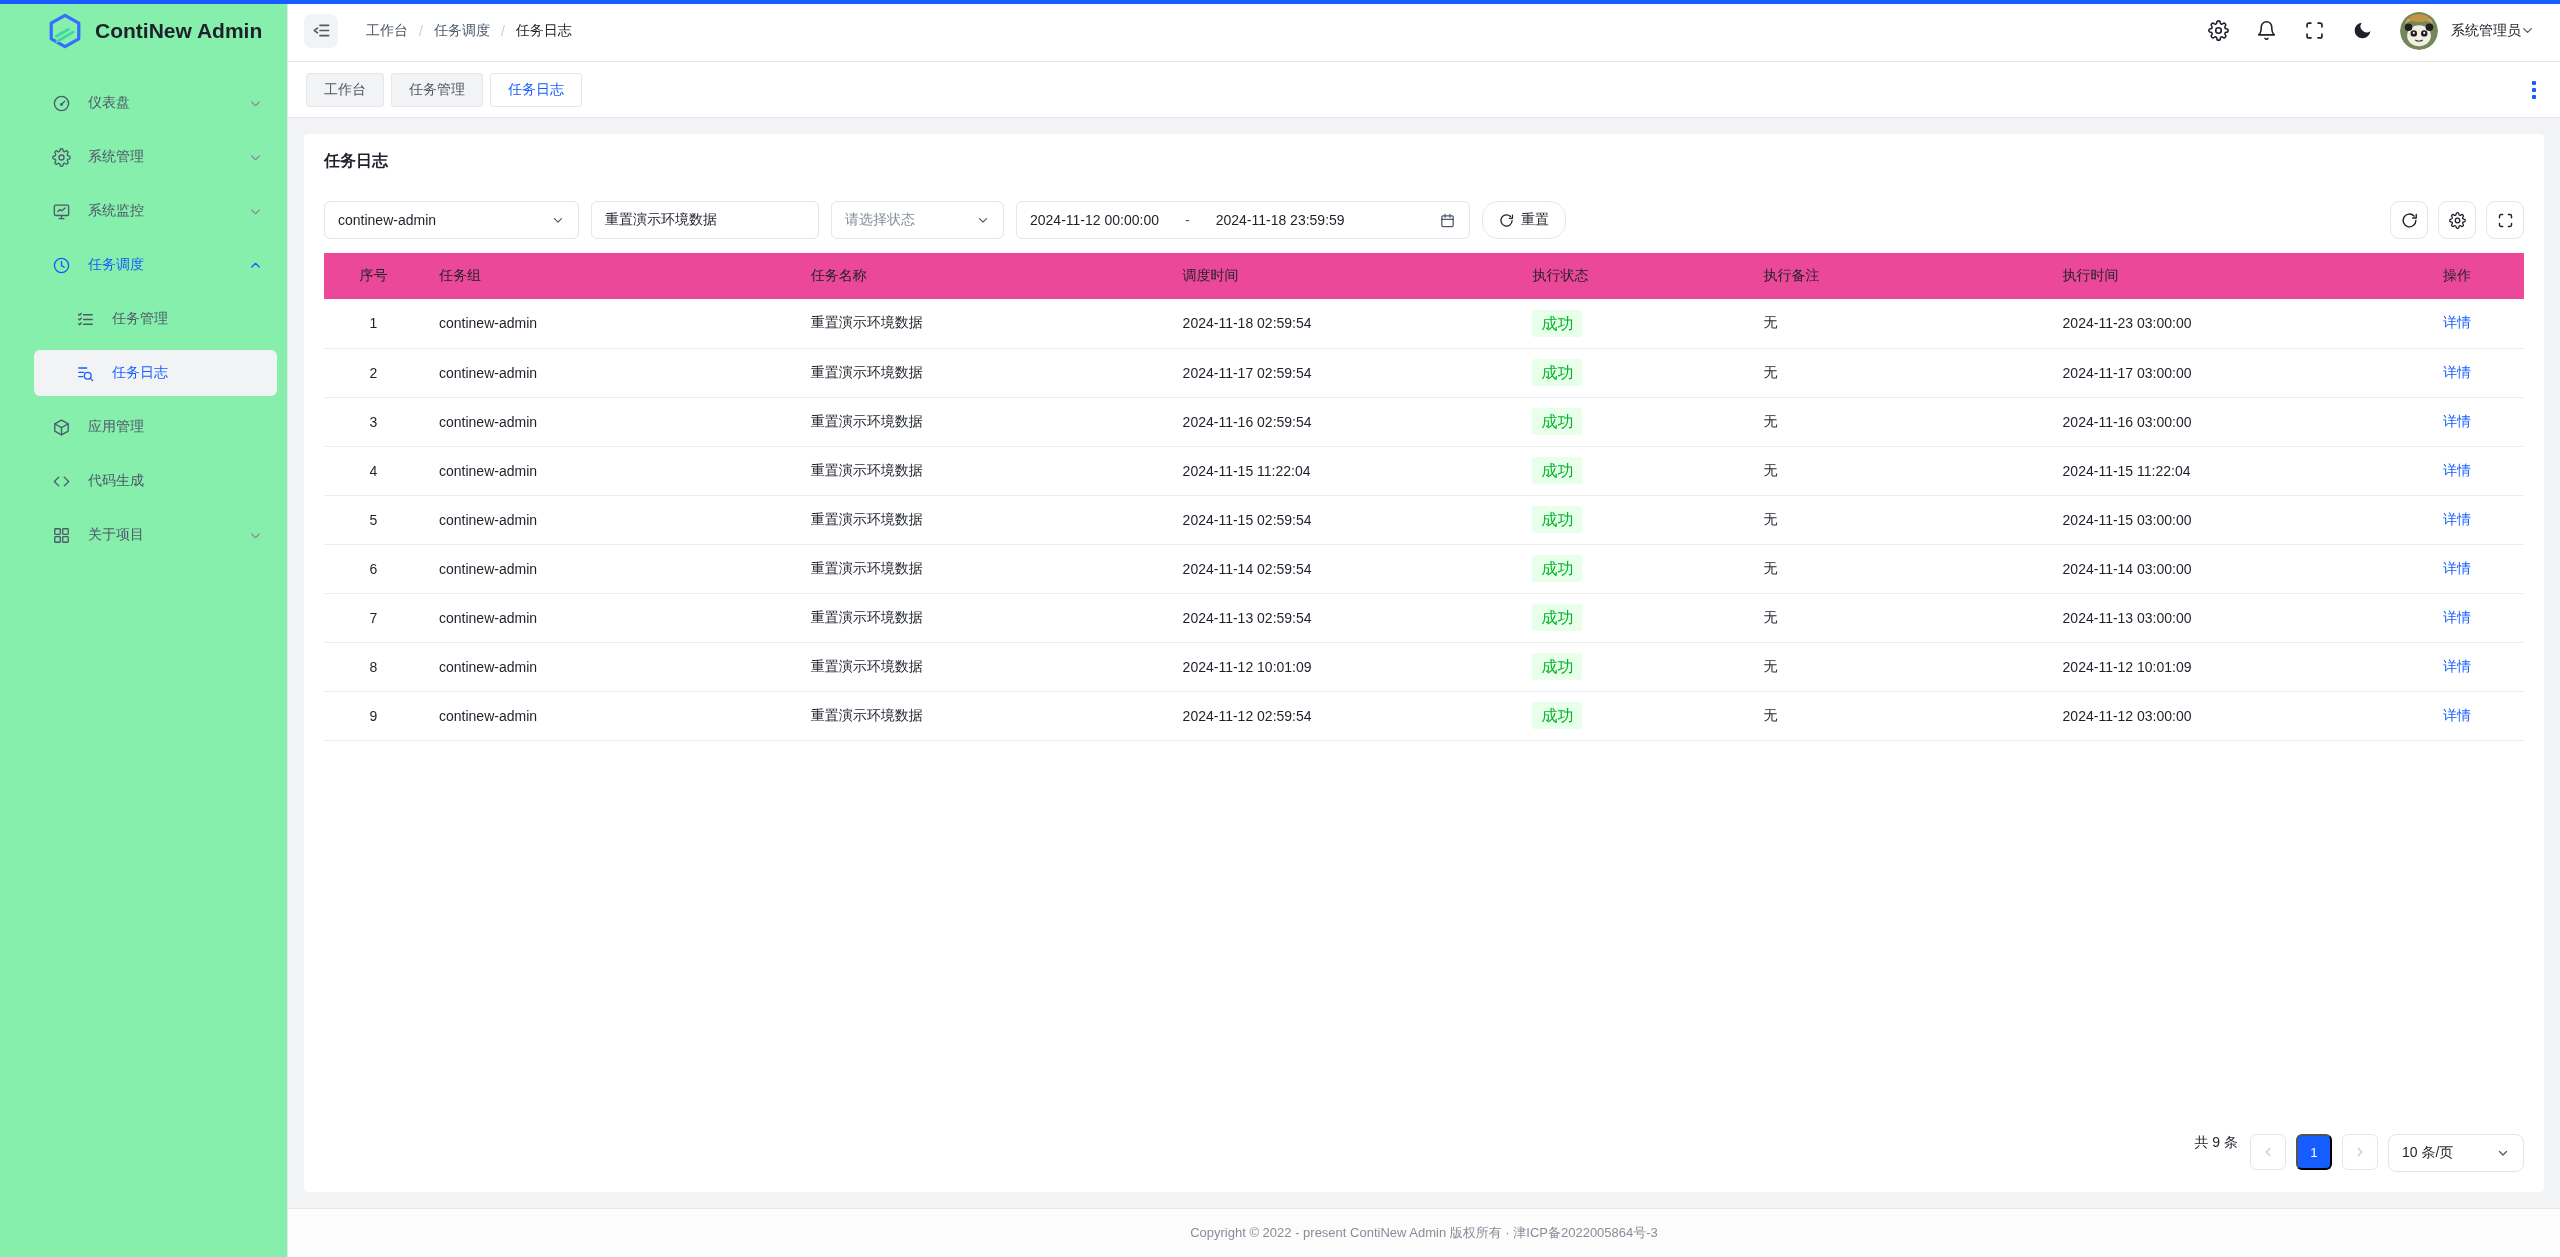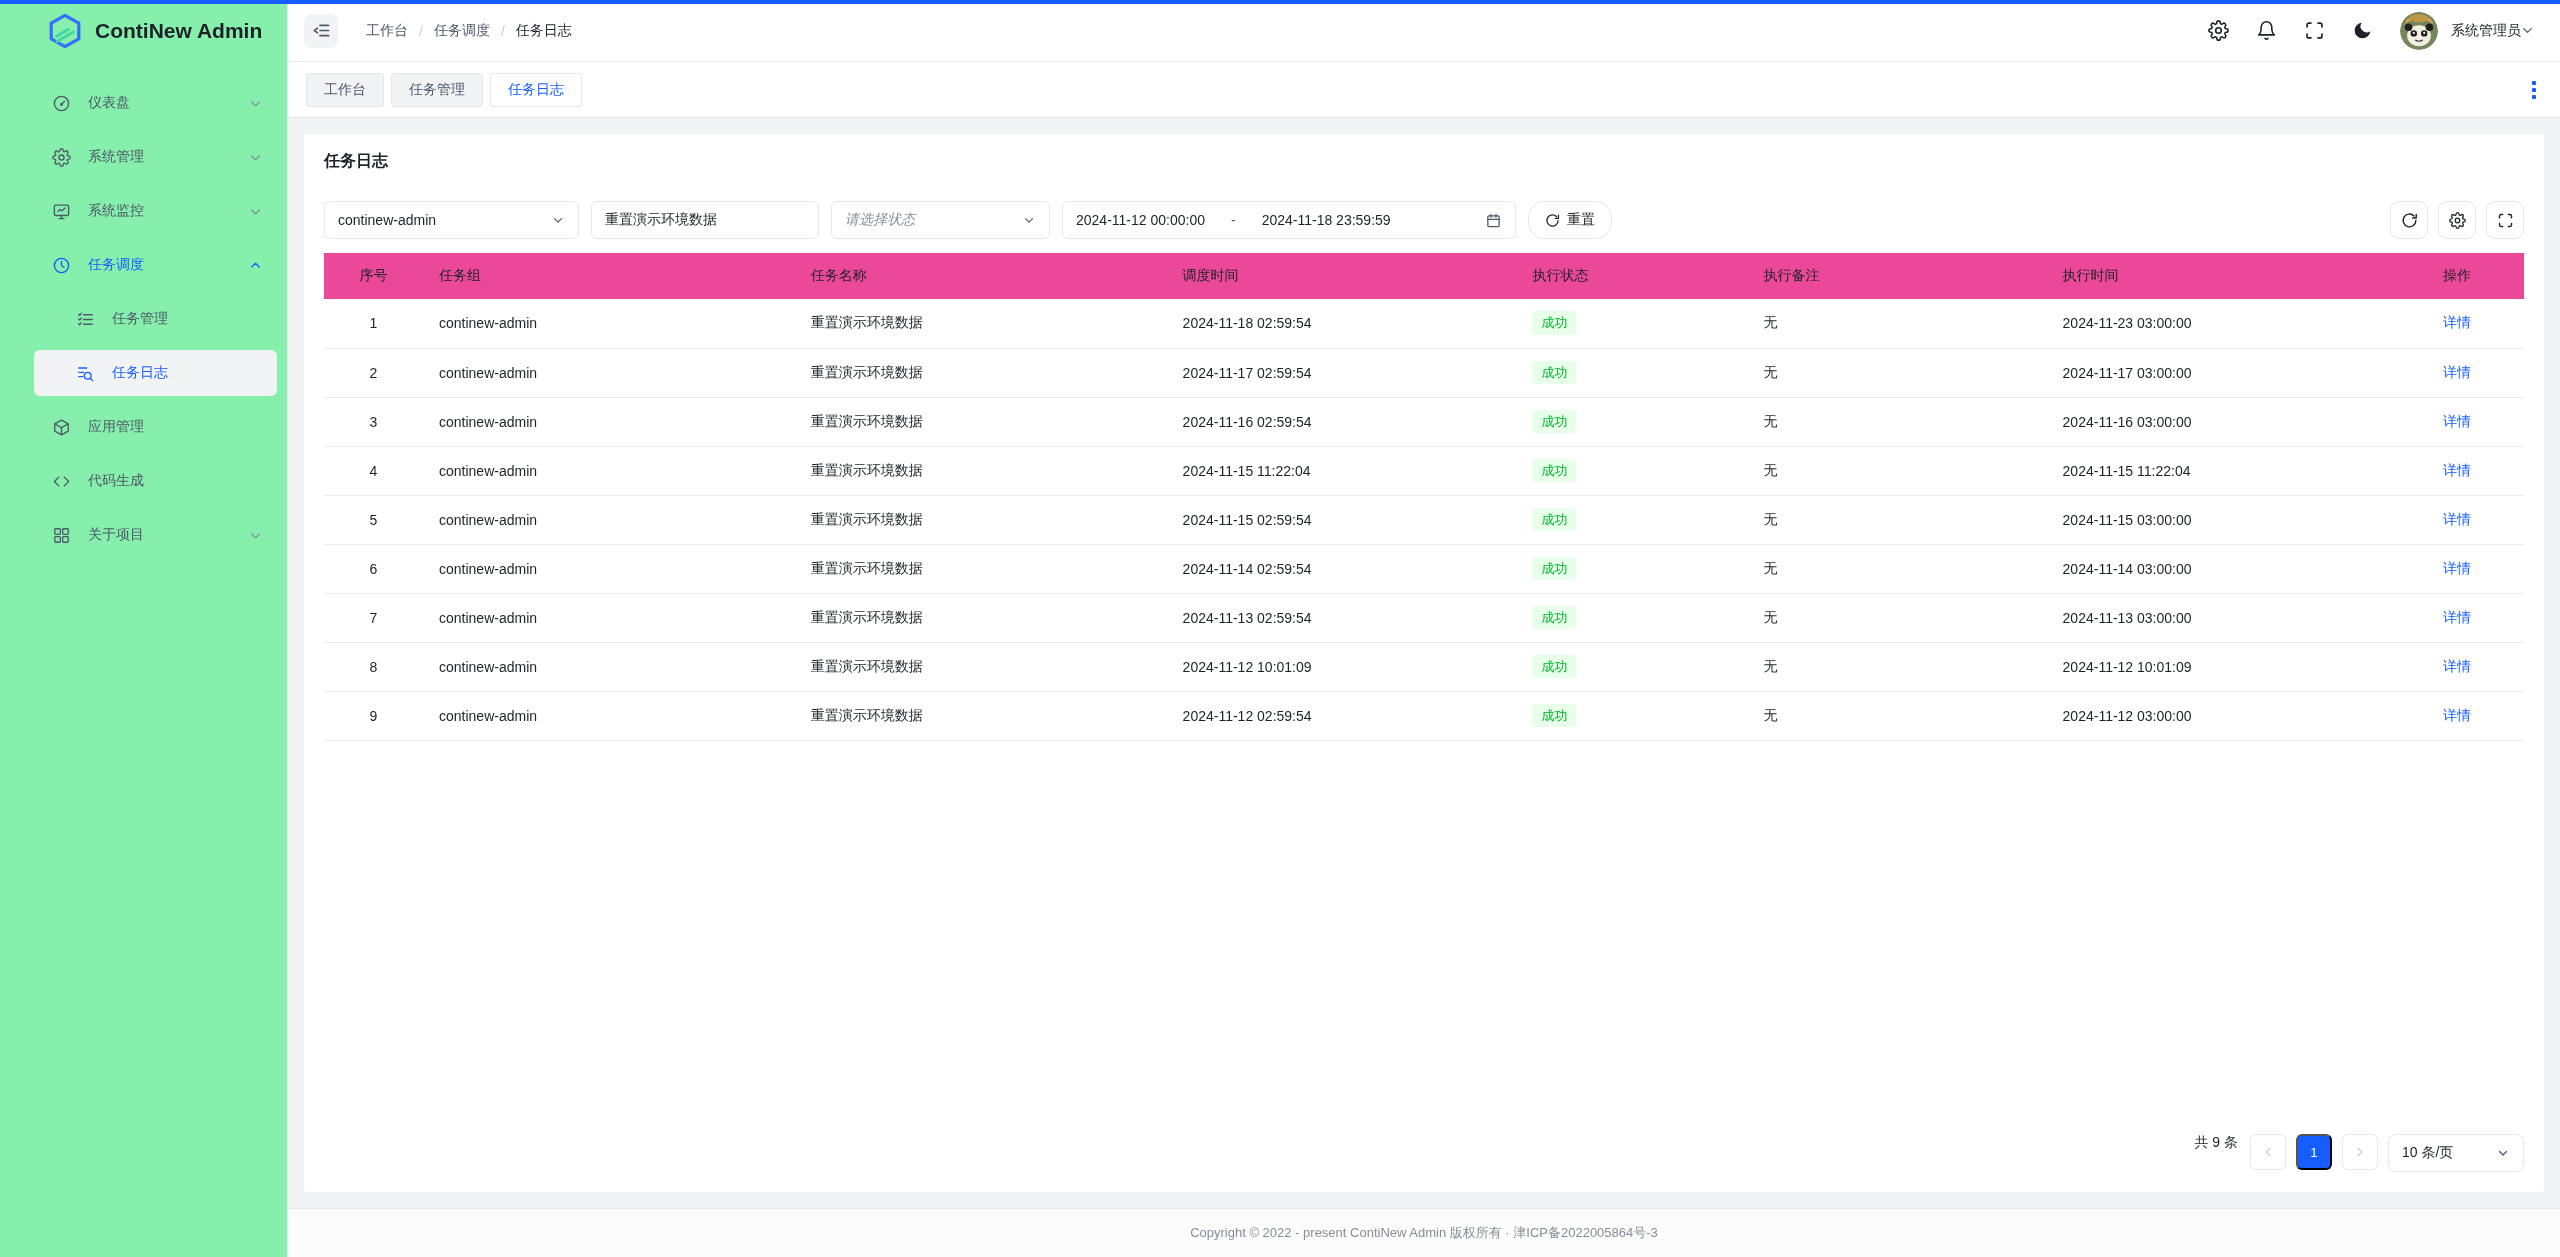--- a/index.html
+++ b/index.html
@@ -52,39 +52,39 @@
   .content { flex:1; background:#f2f3f5; padding:16px; min-height:0; }
   .card { height:100%; background:#fff; border-radius:4px; padding:17px 20px 20px; display:flex; flex-direction:column; }
   .page-title { font-size:16px; font-weight:700; color:#1d2129; margin-bottom:29px; }
 
   
   .filter-row { display:flex; align-items:center; gap:12px; flex:none; }
   .ctl { height:38px; border:1px solid #e5e6eb; border-radius:6px; background:#fff; display:flex; align-items:center; padding:0 13px; color:#1d2129; cursor:pointer; }
   .ctl .chev-s { width:14px; height:14px; color:#4e5969; margin-left:auto; flex:none; }
   .sel-group { width:255px; }
   .inp-name  { width:228px; border:1px solid #e5e6eb; border-radius:6px; height:38px; padding:0 13px; color:#1d2129; font-size:14px; font-family:inherit; background:#fff; }
-  .sel-status { width:219px; color:#86909c;font-style:italic; }
+  .sel-status { width:173px; color:#86909c; }
   .date-range { width:454px; cursor:pointer; }
   .date-range .dsep { margin:0 26px; color:#4e5969; }
   .date-range .cal { width:17px; height:17px; color:#4e5969; margin-left:auto; flex:none; }
   .reset-btn { height:38px; border:1px solid #e5e6eb; border-radius:16px; background:#fff; display:flex; align-items:center; gap:7px; padding:0 16px; font-size:14px; color:#1d2129; cursor:pointer; font-family:inherit; }
   .reset-btn svg { width:15px; height:15px; }
   .spacer { flex:1; }
   .toolbar { display:flex; gap:10px; }
   .icon-btn { width:38px; height:38px; border:1px solid #e5e6eb; border-radius:9px; background:#fff; display:flex; align-items:center; justify-content:center; color:#1d2129; cursor:pointer; }
   .icon-btn svg { width:17px; height:17px; }
 
   
   .table-wrap { margin-top:14px; flex:1; min-height:0; }
   table { width:100%; border-collapse:collapse; table-layout:fixed; }
   thead th { background:#ec4899; height:46px; font-weight:500; color:#1d2129; text-align:left; padding:0 16px; font-size:14px; }
   tbody td { height:49px; border-bottom:1px solid #eaecf0; padding:0 16px; color:#1d2129; }
   th.c-no, td.c-no { text-align:center; padding:0 4px; }
   th.c-op, td.c-op { text-align:center; padding:0 8px; }
-  .badge-success { display:inline-block; padding:4px 9px; background:#e8ffea; color:#00b42a; border-radius:3px; font-size:13px; line-height:1.2; }
+  .badge-success { display:inline-block; padding:4px 9px; background:#e8ffea; color:#00b42a; border-radius:3px; font-size:16px; line-height:1.2; }
   .link { color:#165dff; text-decoration:none; cursor:pointer; }
 
   
   .pagination { margin-top:auto; padding-top:18px; display:flex; justify-content:flex-end; gap:10px; flex:none; }
   .pg-total { color:#1d2129; margin-right:2px; }
   .pg-btn { width:36px; height:36px; border:1px solid #e5e6eb; border-radius:6px; background:#fff; display:flex; align-items:center; justify-content:center; color:#c9cdd4; cursor:pointer; }
   .pg-btn svg { width:14px; height:14px; }
   .pg-current { width:36px; height:36px; border-radius:6px; background:#165dff; color:#fff; display:flex; align-items:center; justify-content:center; cursor:pointer; }
   .pg-size { width:136px; height:38px; border:1px solid #e5e6eb; border-radius:8px; background:#fff; display:flex; align-items:center; justify-content:space-between; padding:0 13px; color:#1d2129; cursor:pointer;gap:20px; }
   .pg-size svg { width:14px; height:14px; color:#4e5969; }

